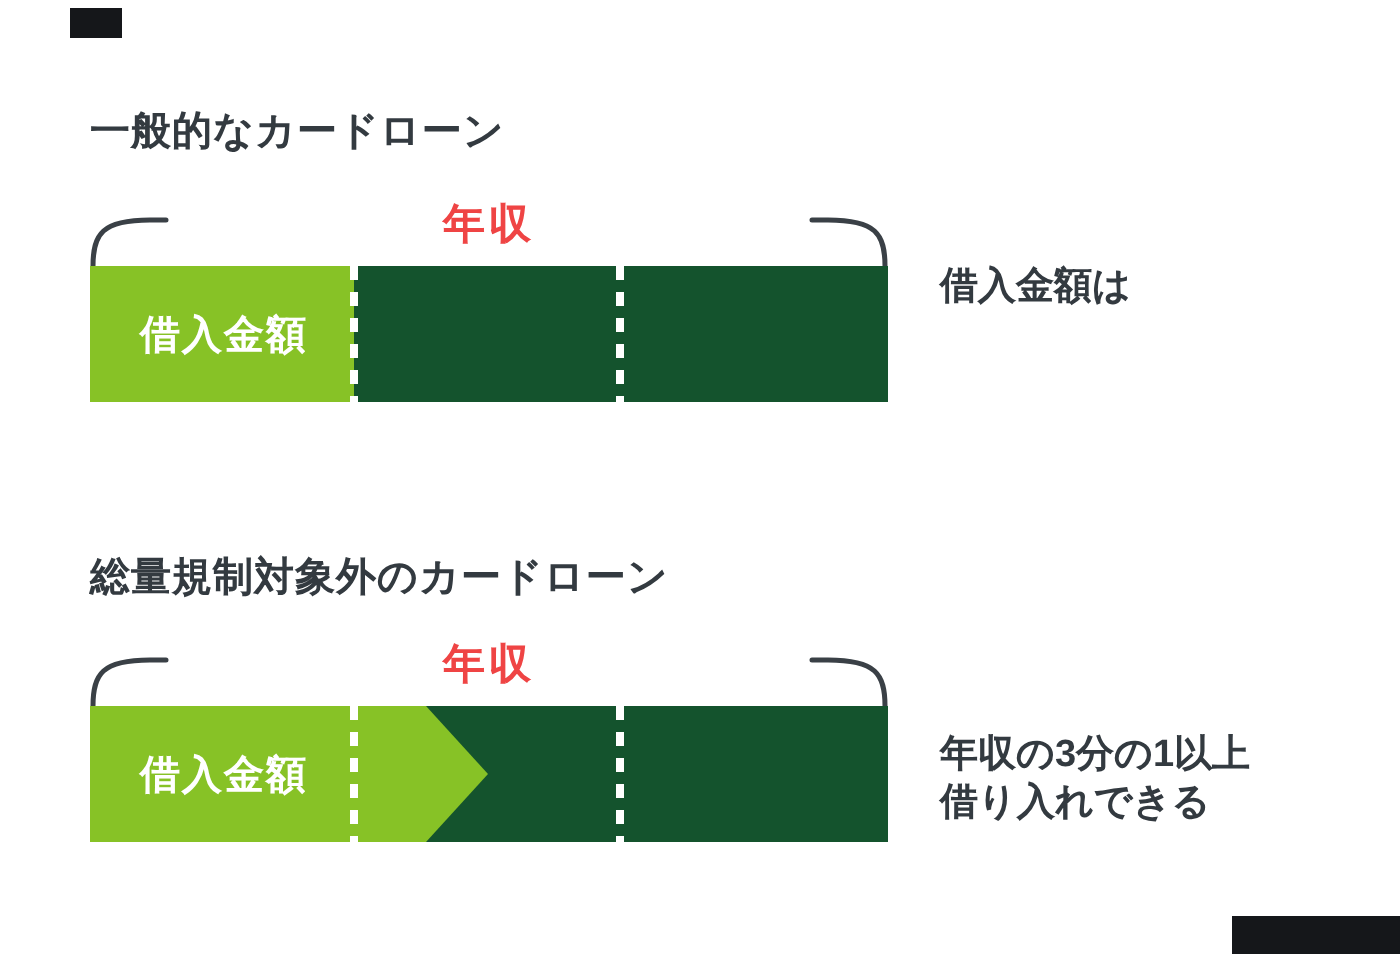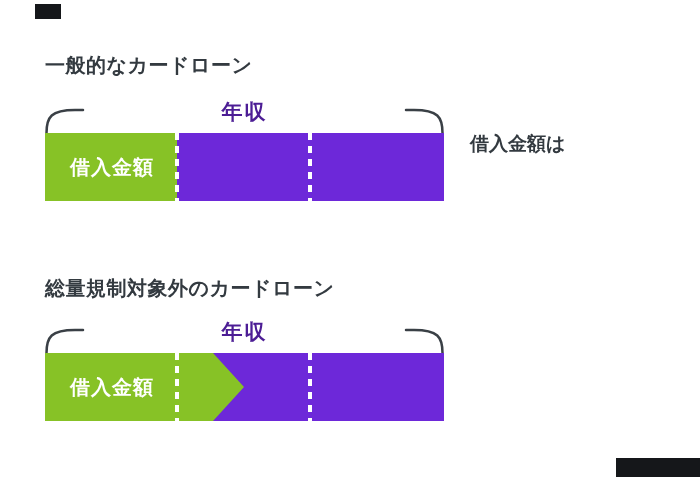--- a/index.html
+++ b/index.html
@@ -33,35 +33,35 @@
   }
   .s1 .section-title { top: 52px; }
   .s2 .section-title { top: 275px; }
 
   
   .income-label {
     left: 45px; width: 399px;
     text-align: center;
     font-size: 21px;
     font-weight: bold;
-    color: #4c1d95;
+    color: #ef4444;
     letter-spacing: 2px;
   }
   .s1 .income-label { top: 98px; }
   .s2 .income-label { top: 318px; }
 
   
   .bracket { left: 45px; width: 399px; height: 27px; }
   .s1 .bracket { top: 107px; }
   .s2 .bracket { top: 327px; }
 
   
   .bar {
     left: 45px; width: 399px; height: 68px;
-    background: #6d28d9;
+    background: #14532d;
   }
   .s1 .bar { top: 133px; }
   .s2 .bar { top: 353px; }
 
   .loan-segment {
     position: absolute;
     left: 0; top: 0; height: 68px;
     background: #87c226;
   }
   .loan-segment.rect { width: 132px; }
@@ -142,18 +142,20 @@
     </svg>
 
     <div class="abs bar">
       <div class="loan-segment arrow"></div>
       <div class="divider d1"></div>
       <div class="divider d2"></div>
       <div class="loan-label">借入金額</div>
     </div>
 
     <div class="abs note">
+      <div>年収の3分の1以上</div>
+      <div>借り入れできる</div>
     </div>
   </div>
 
   <div class="abs deco br"></div>
 
 </div>
 
 </body></html>

